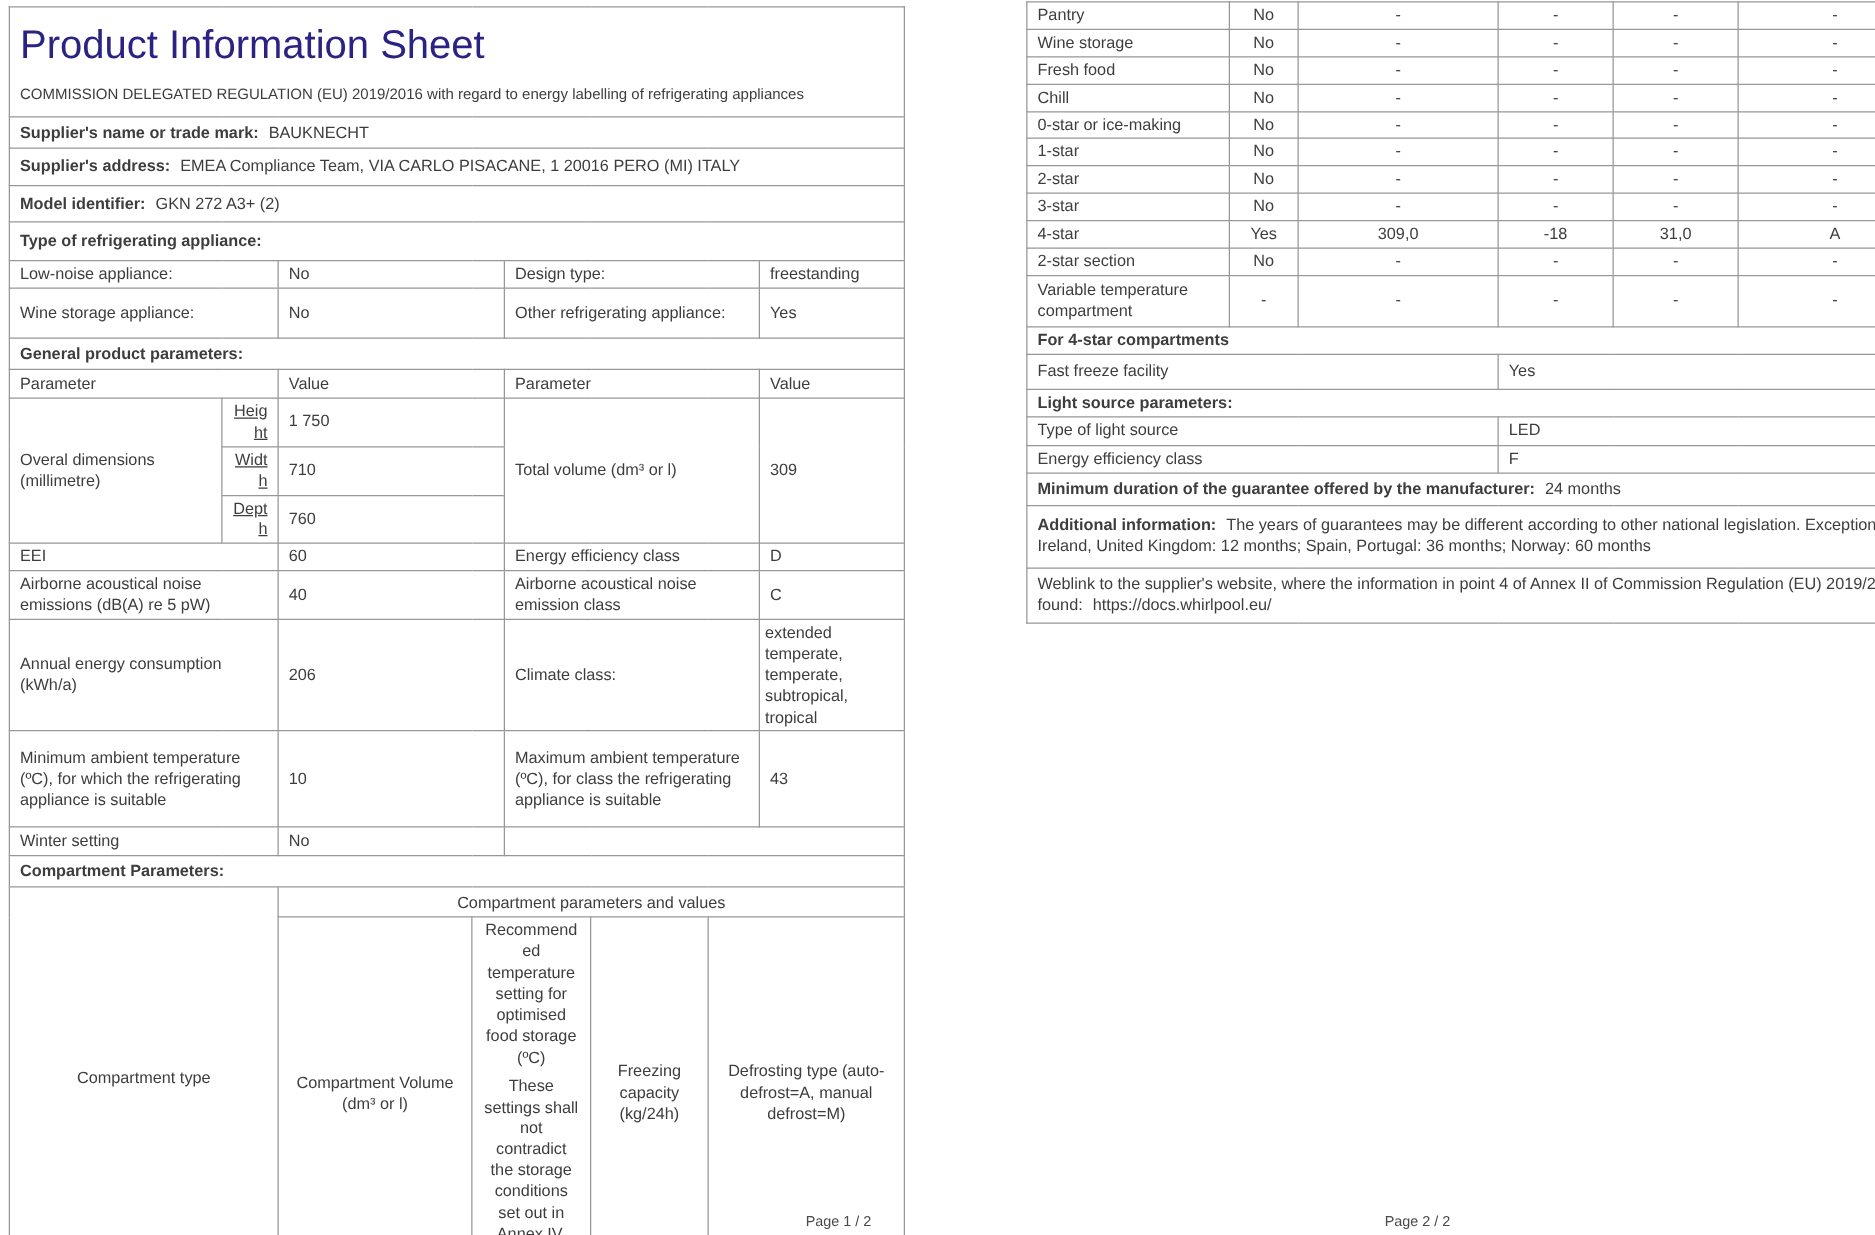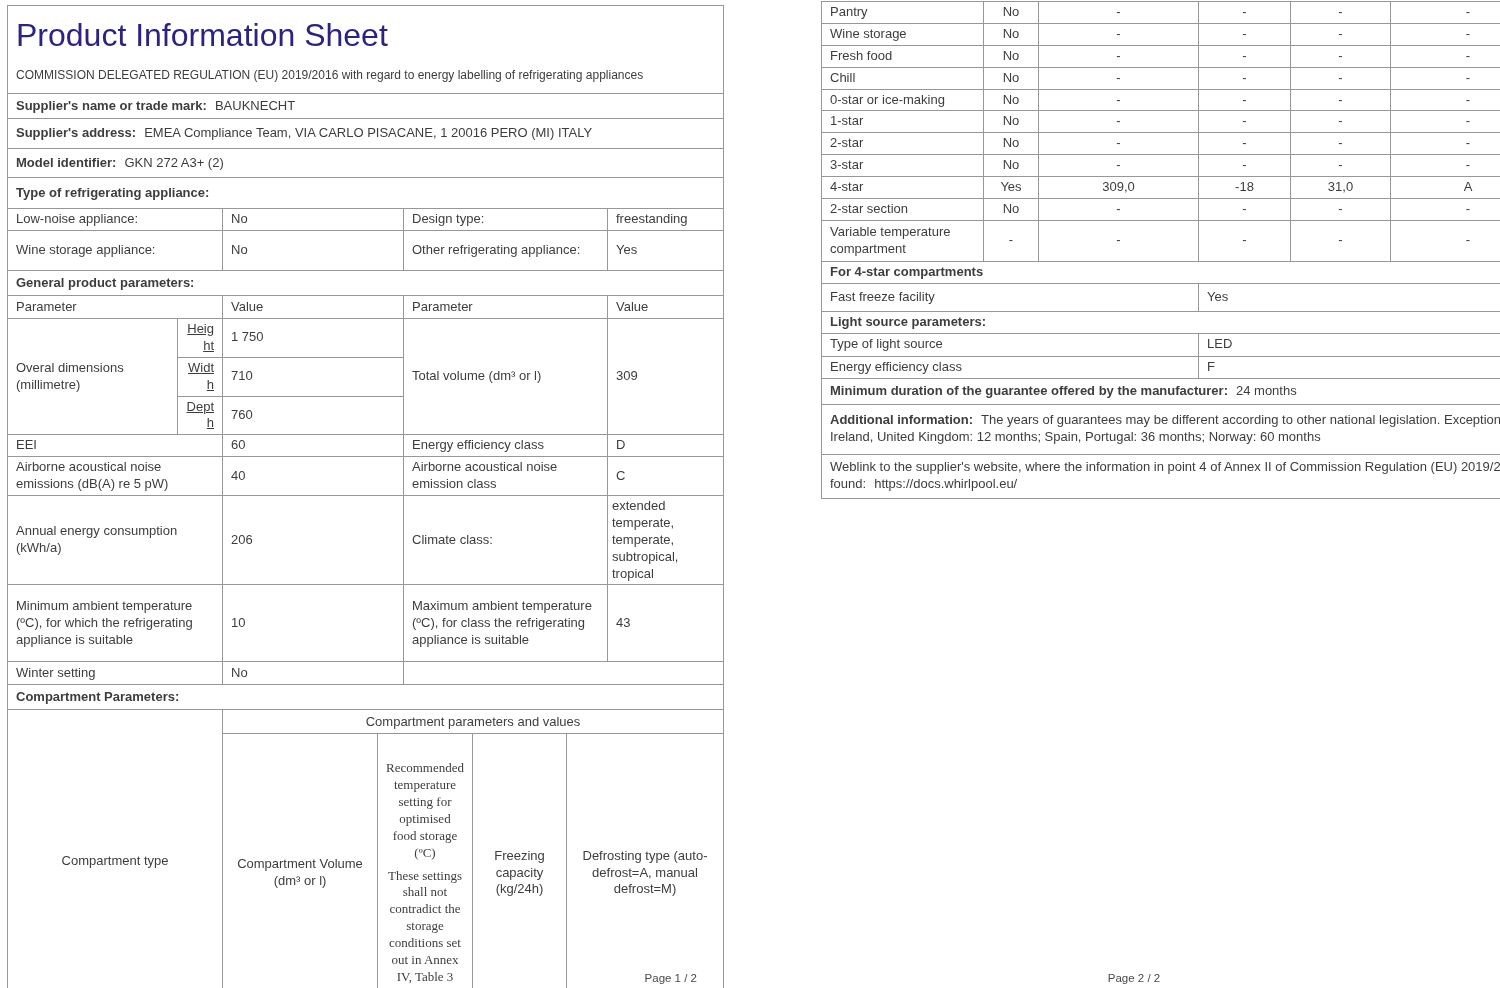--- a/index.html
+++ b/index.html
@@ -14,21 +14,21 @@
   .bold{font-weight:bold;}
   .sec{font-weight:bold;}
   .c{text-align:center;padding:2px 2px;}
   .r{text-align:right;padding:2px 4px 2px 2px;text-decoration:underline;}
   .just{text-align:justify;}
   .v{margin-left:8px;font-weight:normal;}
   .title-cell{padding:7px 12px 8px;vertical-align:top;}
   .doc-title{font-size:32px;font-weight:normal;color:var(--title,#2b2383);margin:0 0 9px;}
   .subtitle{font-size:12px;line-height:1.5;max-width:676px;margin:0;}
   .hdrc{text-align:center;padding:4px 5px;}
-  .hdrc p{margin:0 0 6px;font-family:Liberation Serif, serif;}
+  .hdrc p{margin:0 0 6px;}
   .hdrc p:last-child{margin:0;}
   .footer{position:absolute;font-size:11.5px;color:#4a4a4a;box-sizing:border-box;}
   .f1{left:7px;top:972px;width:716px;text-align:right;padding-right:26px;}
   .f2{left:773px;top:972px;width:724px;text-align:center;padding-right:2px;}
 </style>
 </head>
 <body>
 
 <div class="canvas">
 

